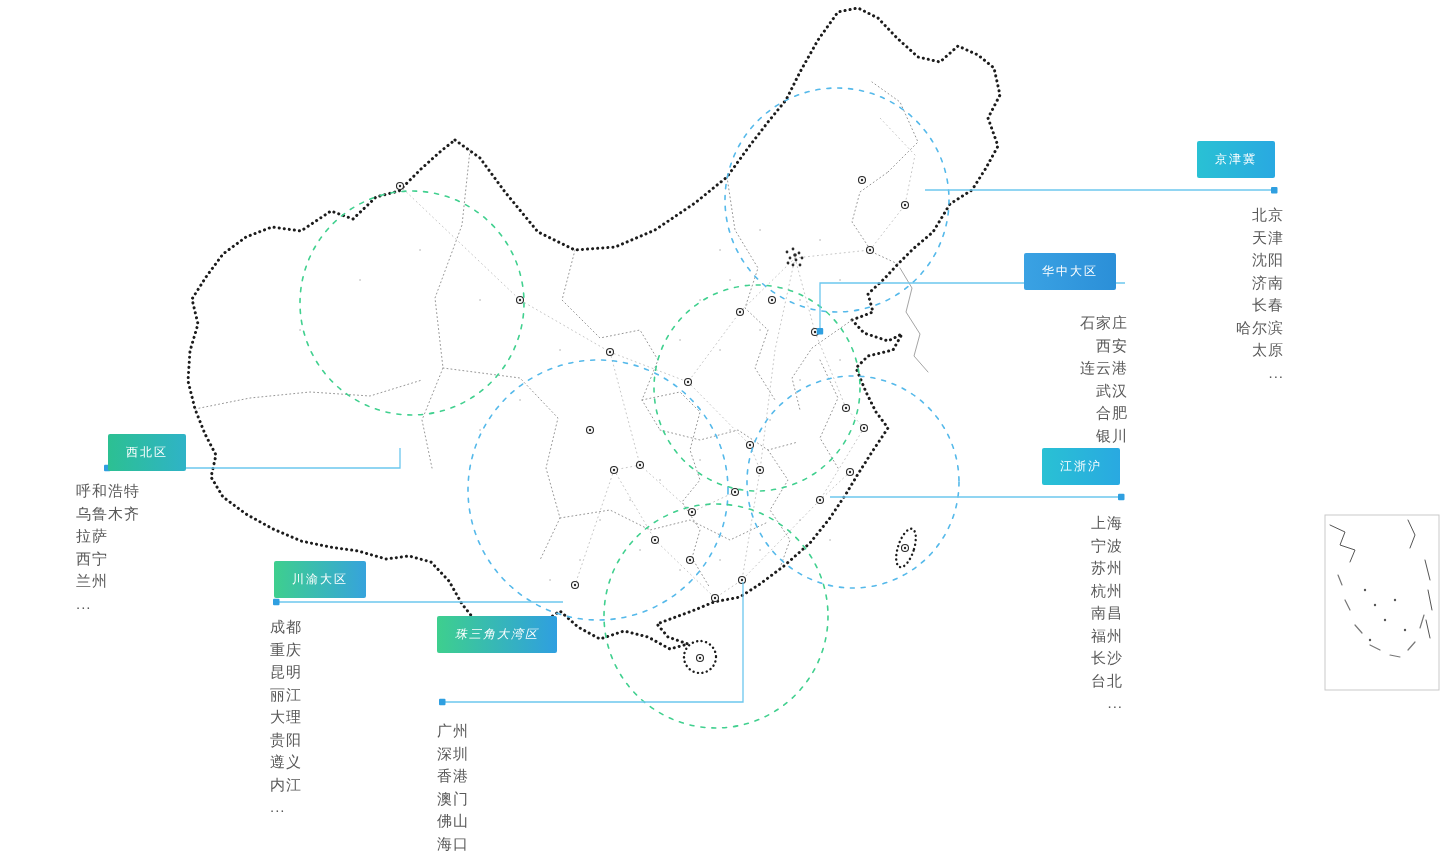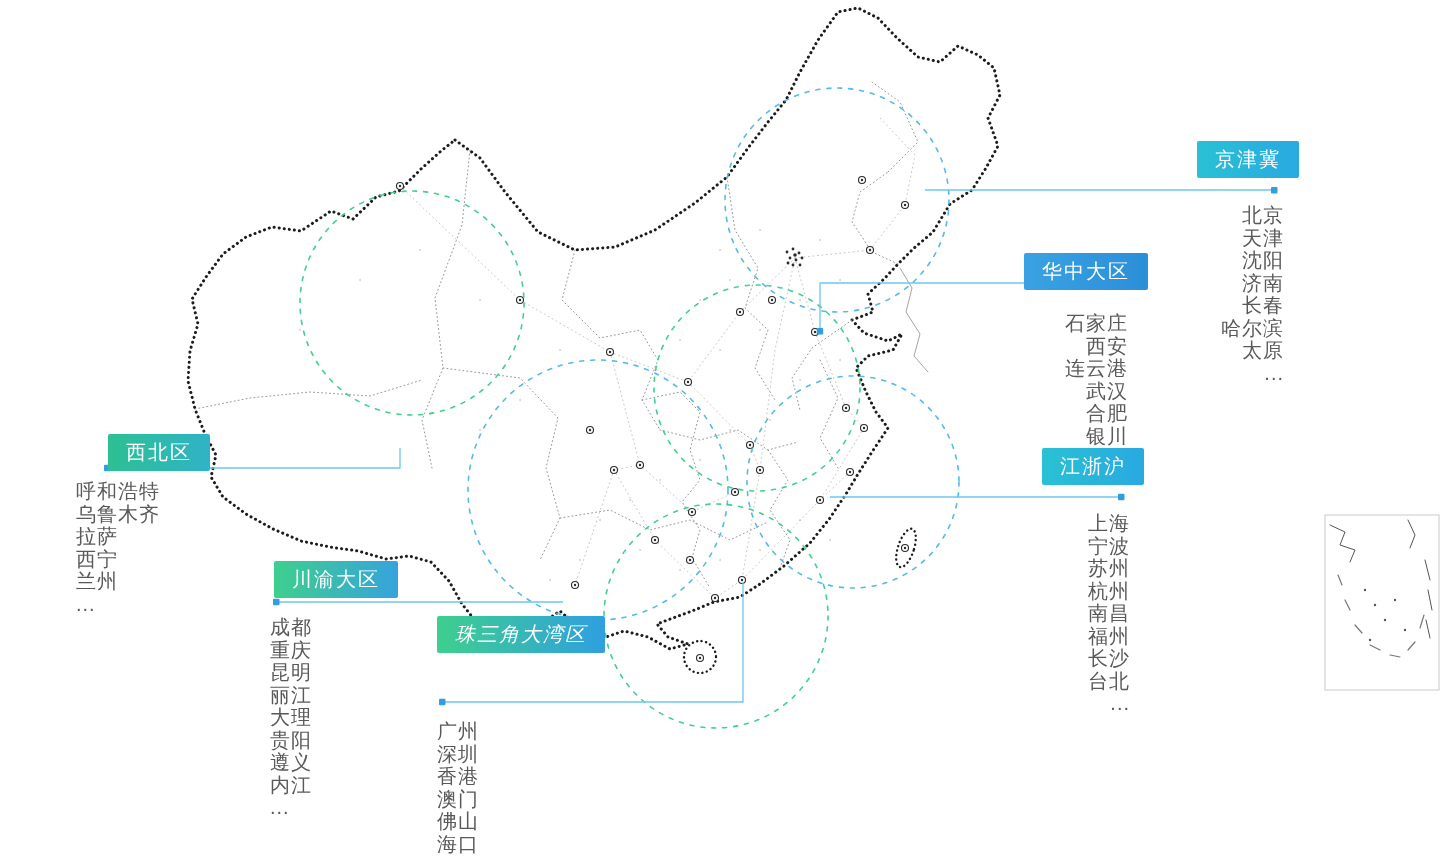--- a/index.html
+++ b/index.html
@@ -20,26 +20,26 @@
   .dc.blue{stroke:var(--cblue,#55b9ea)}
   .dc.green{stroke:var(--cgreen,#41d08f)}
   .conn{fill:none;stroke:var(--cline,#6cc7ee);stroke-width:1.3}
   .conn-dot{fill:var(--cdot,#2f9fe0)}
   .inset-box{fill:#ffffff;stroke:#c9c9c9;stroke-width:1}
   .inset-line{fill:none;stroke:#555;stroke-width:1;stroke-linecap:round}
   .inset-dash{fill:none;stroke:#777;stroke-width:1.2;stroke-linecap:round}
   .beijing-dot{fill:#2b2b2b}
 
   .badge{
-    position:absolute;color:#fff;font-size:20px;line-height:37px;
+    position:absolute;color:#fff;font-size:12px;line-height:37px;
     padding:0 18px;letter-spacing:2px;border-radius:2px;white-space:nowrap;
     text-align:center;cursor:pointer;
   }
   .citylist{
-    position:absolute;color:#595959;font-size:20px;line-height:22.5px;
+    position:absolute;color:#595959;font-size:15px;line-height:22.5px;
     letter-spacing:1px;white-space:nowrap;
   }
   .citylist.right{text-align:right}
 </style>
 </head>
 <body style="background: rgb(255, 255, 255);">
 
 <svg class="maplayer" width="1440" height="868" viewBox="0 0 1440 868">
 
   <g>
@@ -227,21 +227,21 @@
     <div>广州</div>
     <div>深圳</div>
     <div>香港</div>
     <div>澳门</div>
     <div>佛山</div>
     <div>海口</div>
     <div>...</div>
   </div>
 
 <div class="badge" style="left: 1042px; top: 448px; background: linear-gradient(90deg, rgb(41, 193, 212), rgb(41, 169, 225));">江浙沪</div>
-<div class="citylist right" style="right:310px;top:512px">
+<div class="citylist right" style="right:317px;top:512px">
     <div>上海</div>
     <div>宁波</div>
     <div>苏州</div>
     <div>杭州</div>
     <div>南昌</div>
     <div>福州</div>
     <div>长沙</div>
     <div>台北</div>
     <div>...</div>
   </div>

